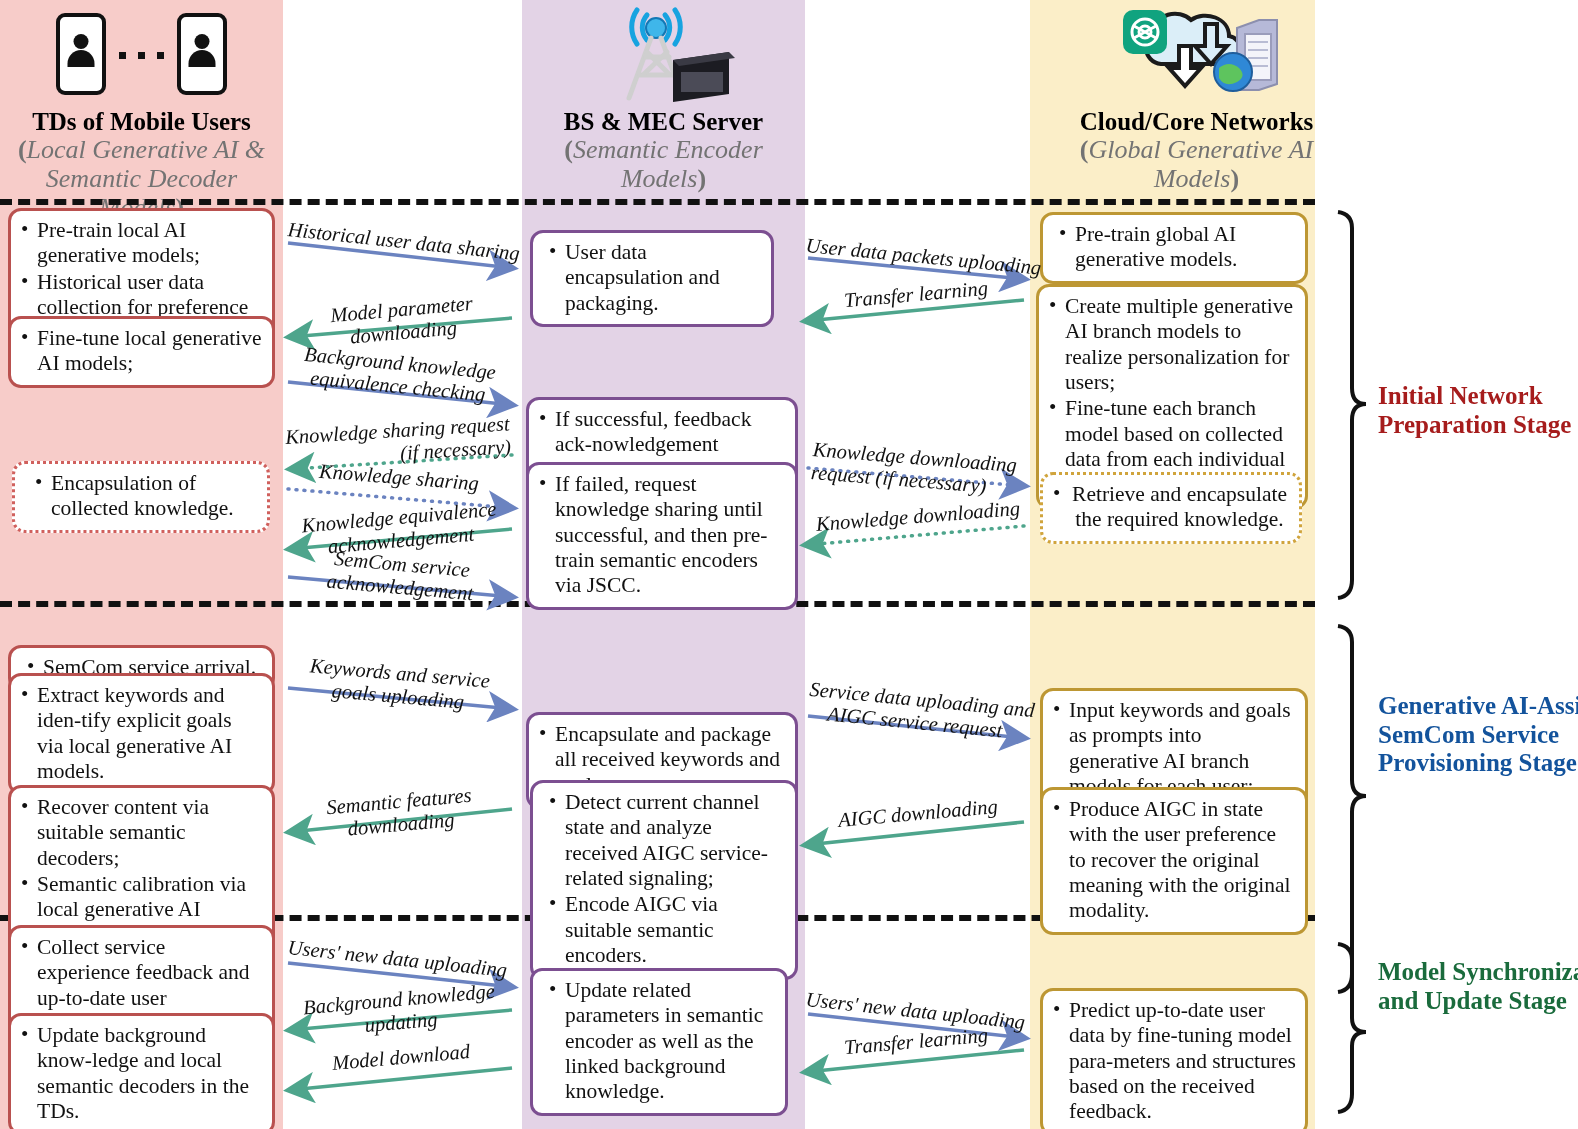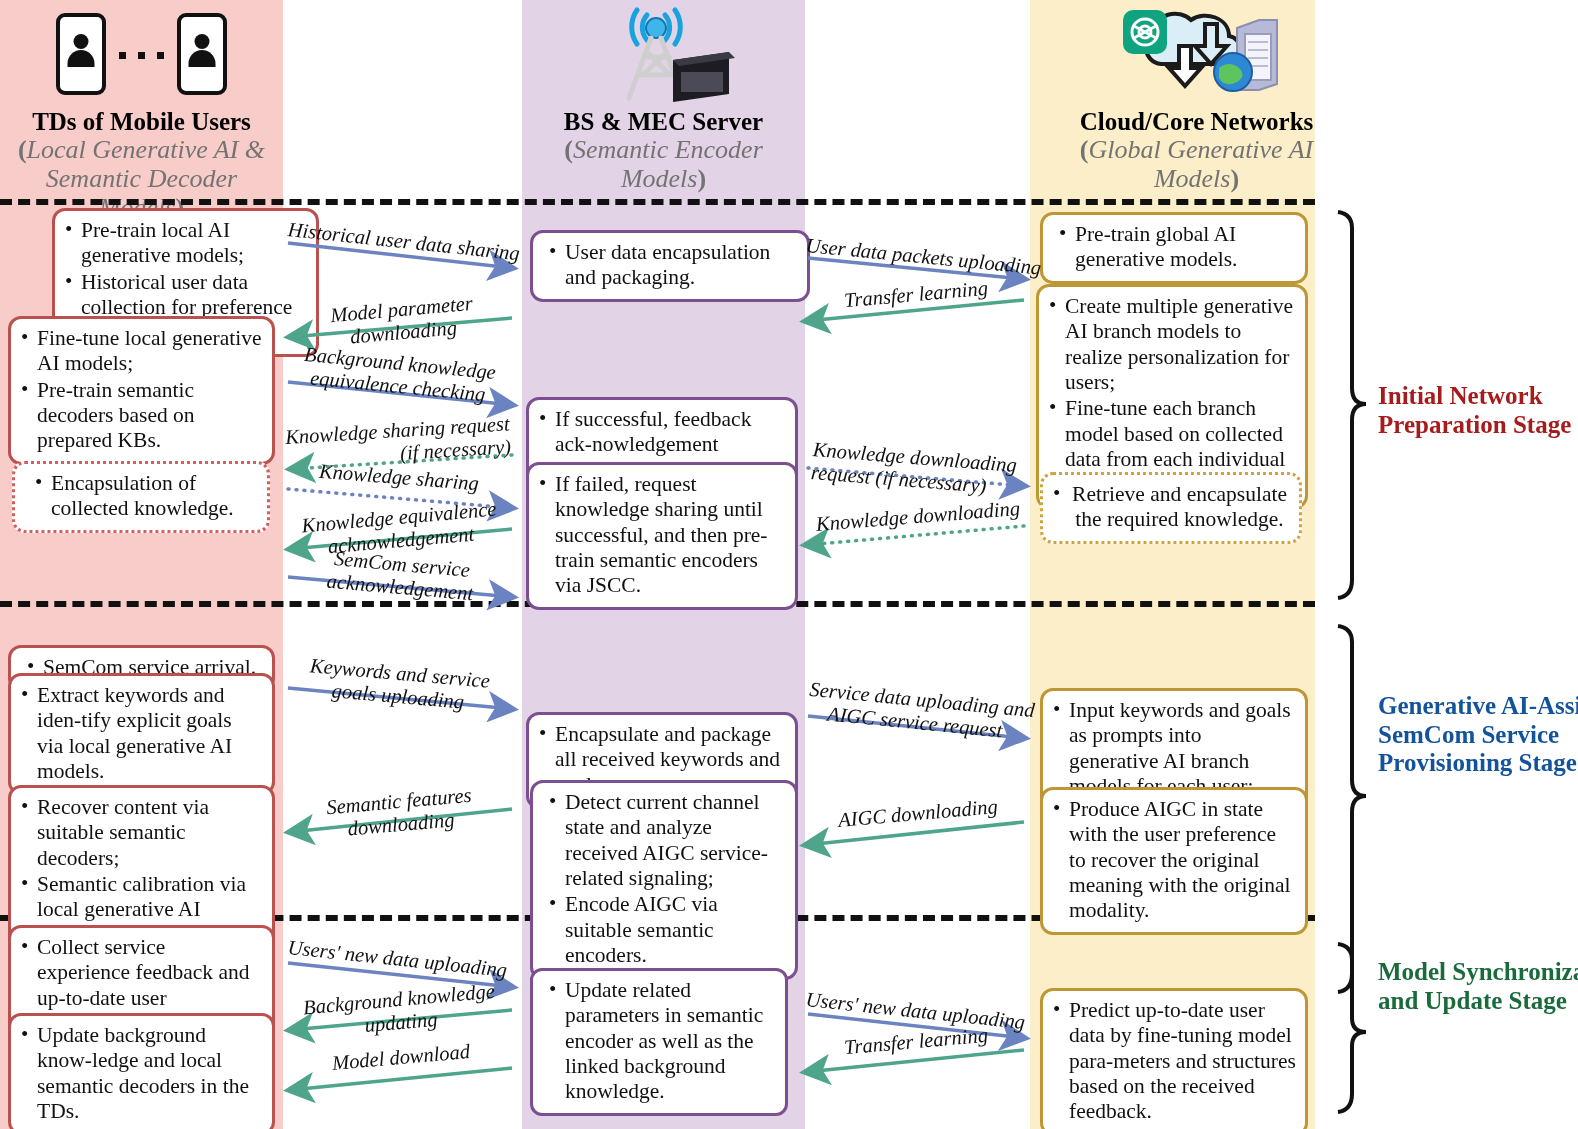--- a/index.html
+++ b/index.html
@@ -143,31 +143,30 @@
     </svg>
   </div>
   <div class="hdr-title">Cloud/Core Networks</div>
   <div class="hdr-sub"><b>(</b>Global Generative AI Models<b>)</b></div>
 </div>
 
 <div class="divider" id="div-1"></div>
 <div class="divider" id="div-2"></div>
 <div class="divider" id="div-3"></div>
 
-<div class="box red" style="left:8px;  top:208px; width:267px;margin-left:44px;">
+<div class="box red" style="left:8px;  top:208px; width:267px;">
   <ul class="bl">
     <li>Pre-train local AI generative models;</li>
     <li>Historical user data collection for preference analysis.</li>
   </ul>
   </div>
 
 <div class="box red" style="left:8px;  top:316px; width:267px;">
   <ul class="bl">
     <li>Fine-tune local generative AI models;</li>
-    <li>Pre-train semantic decoders based on prepared KBs.</li>
   </ul>
   </div>
 
 <div class="box red dotted" style="left:12px; top:461px; width:258px;">
   <ul class="bl" style="padding-left:30px">
     <li>Encapsulation of collected knowledge.</li>
   </ul>
   </div>
 
 <div class="box red" style="left:8px;  top:625px; width:267px;margin-top:20px;">
@@ -194,21 +193,21 @@
     <li>Collect service experience feedback and up-to-date user preference.</li>
   </ul>
   </div>
 
 <div class="box red" style="left:8px;  top:1013px; width:267px;">
   <ul class="bl">
     <li>Update background know-ledge and local semantic decoders in the TDs.</li>
   </ul>
   </div>
 
-<div class="box purple" style="left:530px; top:230px; width:280px;">
+<div class="box purple" style="left:530px; top:230px; width:244px;">
   <ul class="bl" style="padding-left:26px">
     <li>User data encapsulation and packaging.</li>
   </ul>
   </div>
 
 <div class="box purple" style="left:526px; top:397px; width:272px;">
   <ul class="bl">
     <li>If successful, feedback ack-nowledgement information.</li>
   </ul>
   </div>

